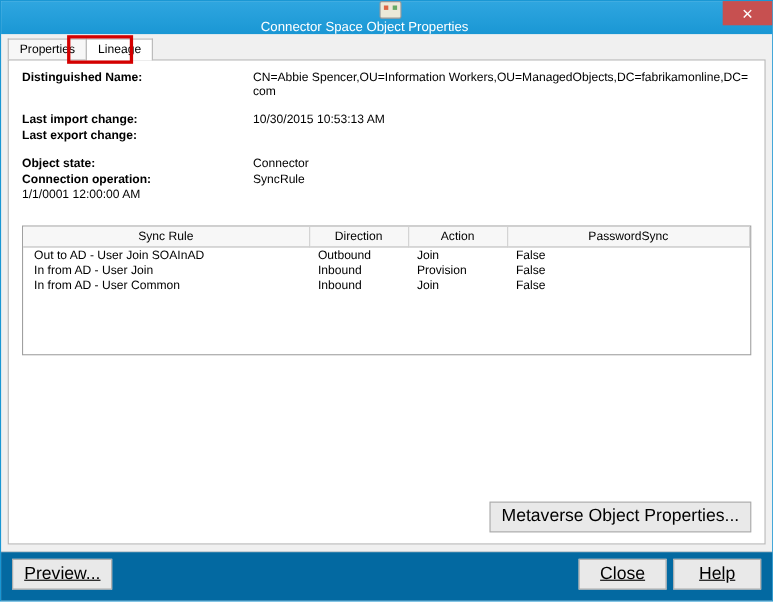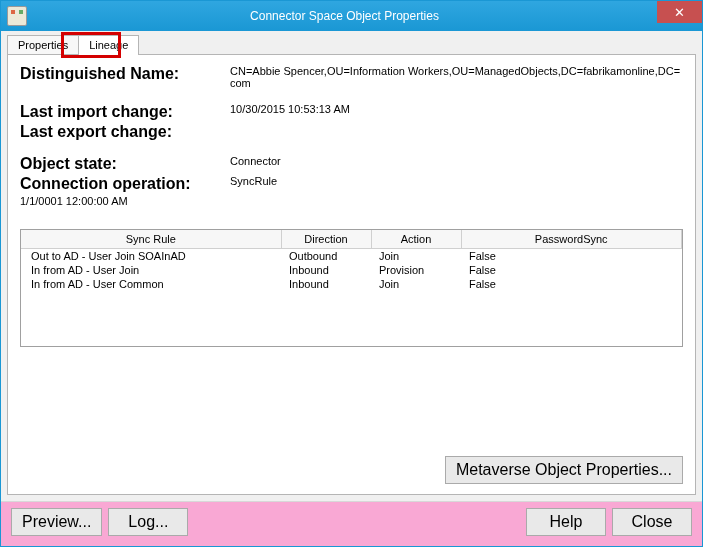--- a/index.html
+++ b/index.html
@@ -1,45 +1,45 @@
 <!DOCTYPE html>
 <html><head>
   <meta charset="utf-8">
   <style>
     * { box-sizing: border-box; margin: 0; padding: 0; }
     body { font-family: "Segoe UI", Tahoma, sans-serif; font-size: 11px; background: #fff; width: 703px; height: 547px; overflow: hidden; }
     .window { width: 703px; height: 547px; border: 1px solid #1a97d4; background: #f0f0f0; display: flex; flex-direction: column; }
-    .titlebar { height: 30px; background: linear-gradient(#2fa6e0,#1a97d4); display: flex; align-items: center; position: relative; }
+    .titlebar { height: 30px; background: linear-gradient(#2fa6e0,#1a97d4); display: flex; align-items: center; position: relative; flex-direction: column; }
     .titlebar-icon { width: 20px; height: 20px; margin-left: 6px; background: #ece9d8; border: 1px solid #999; border-radius: 2px; position: relative; }
     .titlebar-icon::before { content:""; position:absolute; left:3px; top:3px; width:4px; height:4px; background:#d64; }
     .titlebar-icon::after { content:""; position:absolute; right:3px; top:3px; width:4px; height:4px; background:#6a6; }
     .titlebar-title { flex: 1; text-align: center; color: #fff; font-size: 12px; padding-right: 40px; }
     .close-btn { position: absolute; right: 0; top: 0; width: 45px; height: 22px; background: #c75050; color: #fff; display: flex; align-items: center; justify-content: center; font-size: 13px; cursor: pointer; }
     .tabs { display: flex; margin: 4px 0 0 6px; position: relative; }
     .tab { padding: 3px 10px 4px 10px; border: 1px solid #b5b5b5; border-bottom: none; background: #f7f7f7; font-size: 11px; margin-right: -1px; cursor: pointer; position: relative; }
     .tab.active { background: #fff; z-index: 2; }
     .tab-highlight { position: absolute; border: 3px solid #d40000; pointer-events: none; top: -3px; left: 54px; width: 60px; height: 26px; z-index: 5; }
     .panel { flex: 1; margin: 0 6px 6px 6px; border: 1px solid #b5b5b5; background: #fff; padding: 10px 12px 8px 12px; display: flex; flex-direction: column; position: relative; margin-top: -1px; }
     .info-grid { display: grid; grid-template-columns: 210px 1fr; row-gap: 2px; margin-bottom: 4px; }
-    .info-label { font-weight: bold; font-size: 16px; color: #000; }
+    .info-label { font-weight: bold; font-size: 11px; color: #000; }
     .info-value { font-size: 11px; color: #000; word-break: break-all; }
     .spacer { height: 10px; grid-column: 1 / -1; }
     .table-wrap { border: 1px solid #a0a0a0; background: #fff; margin-top: 18px; height: 118px; overflow: hidden; }
     table { width: 100%; border-collapse: collapse; font-size: 11px; }
     thead th { background: #f7f7f7; border-right: 1px solid #d0d0d0; border-bottom: 1px solid #d0d0d0; font-weight: normal; padding: 3px 6px; text-align: center; }
     thead th:first-child { text-align: center; }
     tbody td { padding: 1px 6px 1px 10px; border: none; white-space: nowrap; }
     tbody td.col-sync { text-align: left; padding-left: 10px; }
     tbody td.col-dir, tbody td.col-action, tbody td.col-ps { padding-left: 8px; }
     .cell-highlight { border: 3px solid #d40000; display: inline-block; padding: 0 28px 0 6px; margin-left: -6px; }
     .mid-flex { flex: 1; }
     .meta-btn-row { display: flex; justify-content: flex-end; margin-top: 8px; margin-bottom: 2px; }
     .btn { font-family: inherit; font-size: 16px; padding: 4px 10px; min-width: 80px; background: #e9e9e9; border: 1px solid #aaa; cursor: pointer; }
     .meta-btn { min-width: 170px; }
-    .footer { display: flex; justify-content: space-between; padding: 6px 10px 10px 10px; background: #f9a8d4; border-top: 1px solid #d8d8d8; }
+    .footer { display: flex; justify-content: space-between; padding: 6px 10px 10px 10px; background: #0369a1; border-top: 1px solid #d8d8d8; text-decoration: underline; }
     .footer-left, .footer-right { display: flex; gap: 6px; }
     col.c-sync { width: 260px; }
     col.c-dir { width: 90px; }
     col.c-action { width: 90px; }
     col.c-ps { width: auto; }
   </style>
 </head>
 <body>
 
 <div class="window">
@@ -119,21 +119,20 @@
 
     <div class="meta-btn-row">
       <button class="btn meta-btn">Metaverse Object Properties...</button>
     </div>
 
   </div>
 
   <div class="footer">
     <div class="footer-left">
       <button class="btn">Preview...</button>
-      <button class="btn">Log...</button>
     </div>
     <div class="footer-right">
+      <button class="btn">Close</button>
       <button class="btn">Help</button>
-      <button class="btn">Close</button>
     </div>
   </div>
 
 </div>
 
 </body></html>

